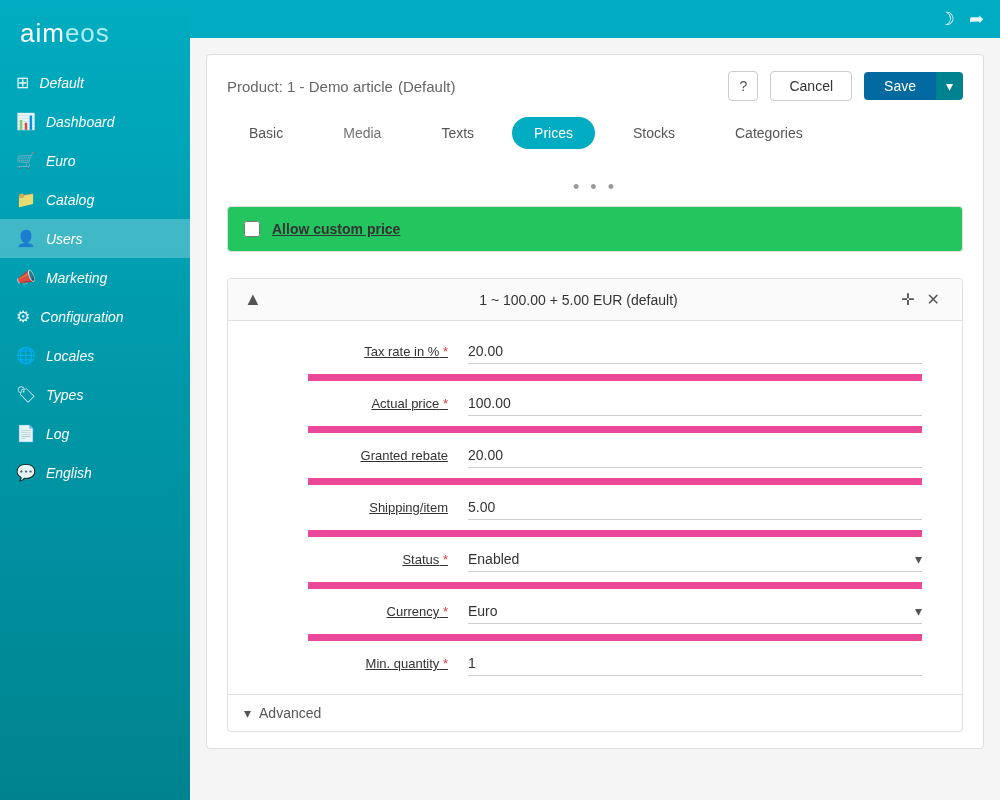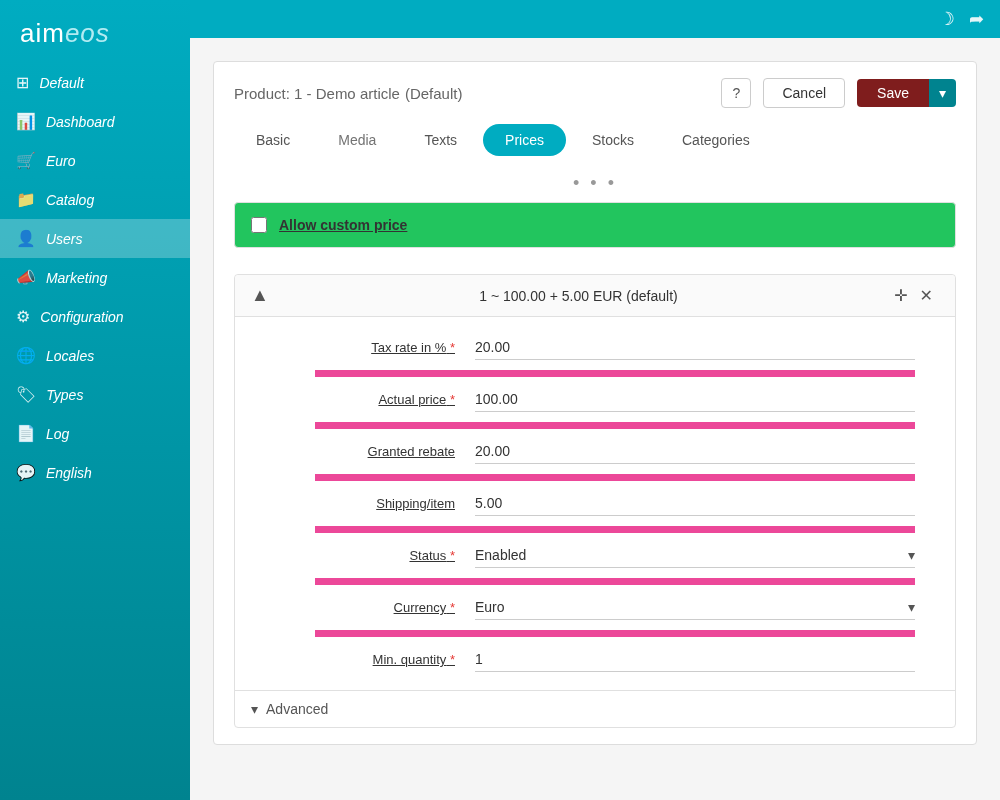--- a/index.html
+++ b/index.html
@@ -14,21 +14,21 @@
       flex-shrink: 0;
       height: 100%;
     }
     .sidebar-logo {
       padding: 18px 20px 14px;
       color: white;
       font-size: 26px;
       font-weight: 300;
       letter-spacing: 1px;
     }
-    .sidebar-logo span { color: #b2ebf2; font-style: italic; }
+    .sidebar-logo span { color: #b2ebf2; }
     .sidebar-nav { display: flex; flex-direction: column; }
     .sidebar-item {
       display: flex;
       align-items: center;
       padding: 10px 16px;
       color: white;
       cursor: pointer;
       gap: 10px;
       font-size: 14px;
       transition: background 0.15s;
@@ -59,21 +59,21 @@
     .topbar-icon {
       color: white;
       font-size: 18px;
       cursor: pointer;
       opacity: 0.9;
     }
 
     
     .content {
       flex: 1;
-      padding: 23px;
+      padding: 16px;
       overflow-y: auto;
     }
 
     
     .product-card {
       background: white;
       border: 1px solid #ddd;
       border-radius: 4px;
       padding: 16px 20px;
     }
@@ -111,40 +111,40 @@
       font-size: 14px;
       color: #333;
     }
     .btn-save-group {
       display: flex;
       border-radius: 4px;
       overflow: hidden;
     }
     .btn-save {
       padding: 6px 20px;
-      background: #7f1d1d;
+      background: #0369a1;
       color: white;
       border: none;
       cursor: pointer;
       font-size: 14px;
     }
     .btn-save-dropdown {
       padding: 6px 10px;
       background: #00838f;
       color: white;
       border: none;
       cursor: pointer;
       font-size: 14px;
     }
 
     
     .tabs {
       display: flex;
-      gap: 4px;
-      margin-bottom: 13px;
+      gap: 16px;
+      margin-bottom: 24px;
       border-bottom: none;
     }
     .tab {
       padding: 8px 22px;
       cursor: pointer;
       font-size: 14px;
       color: #555;
       background: transparent;
       border: none;
     }

